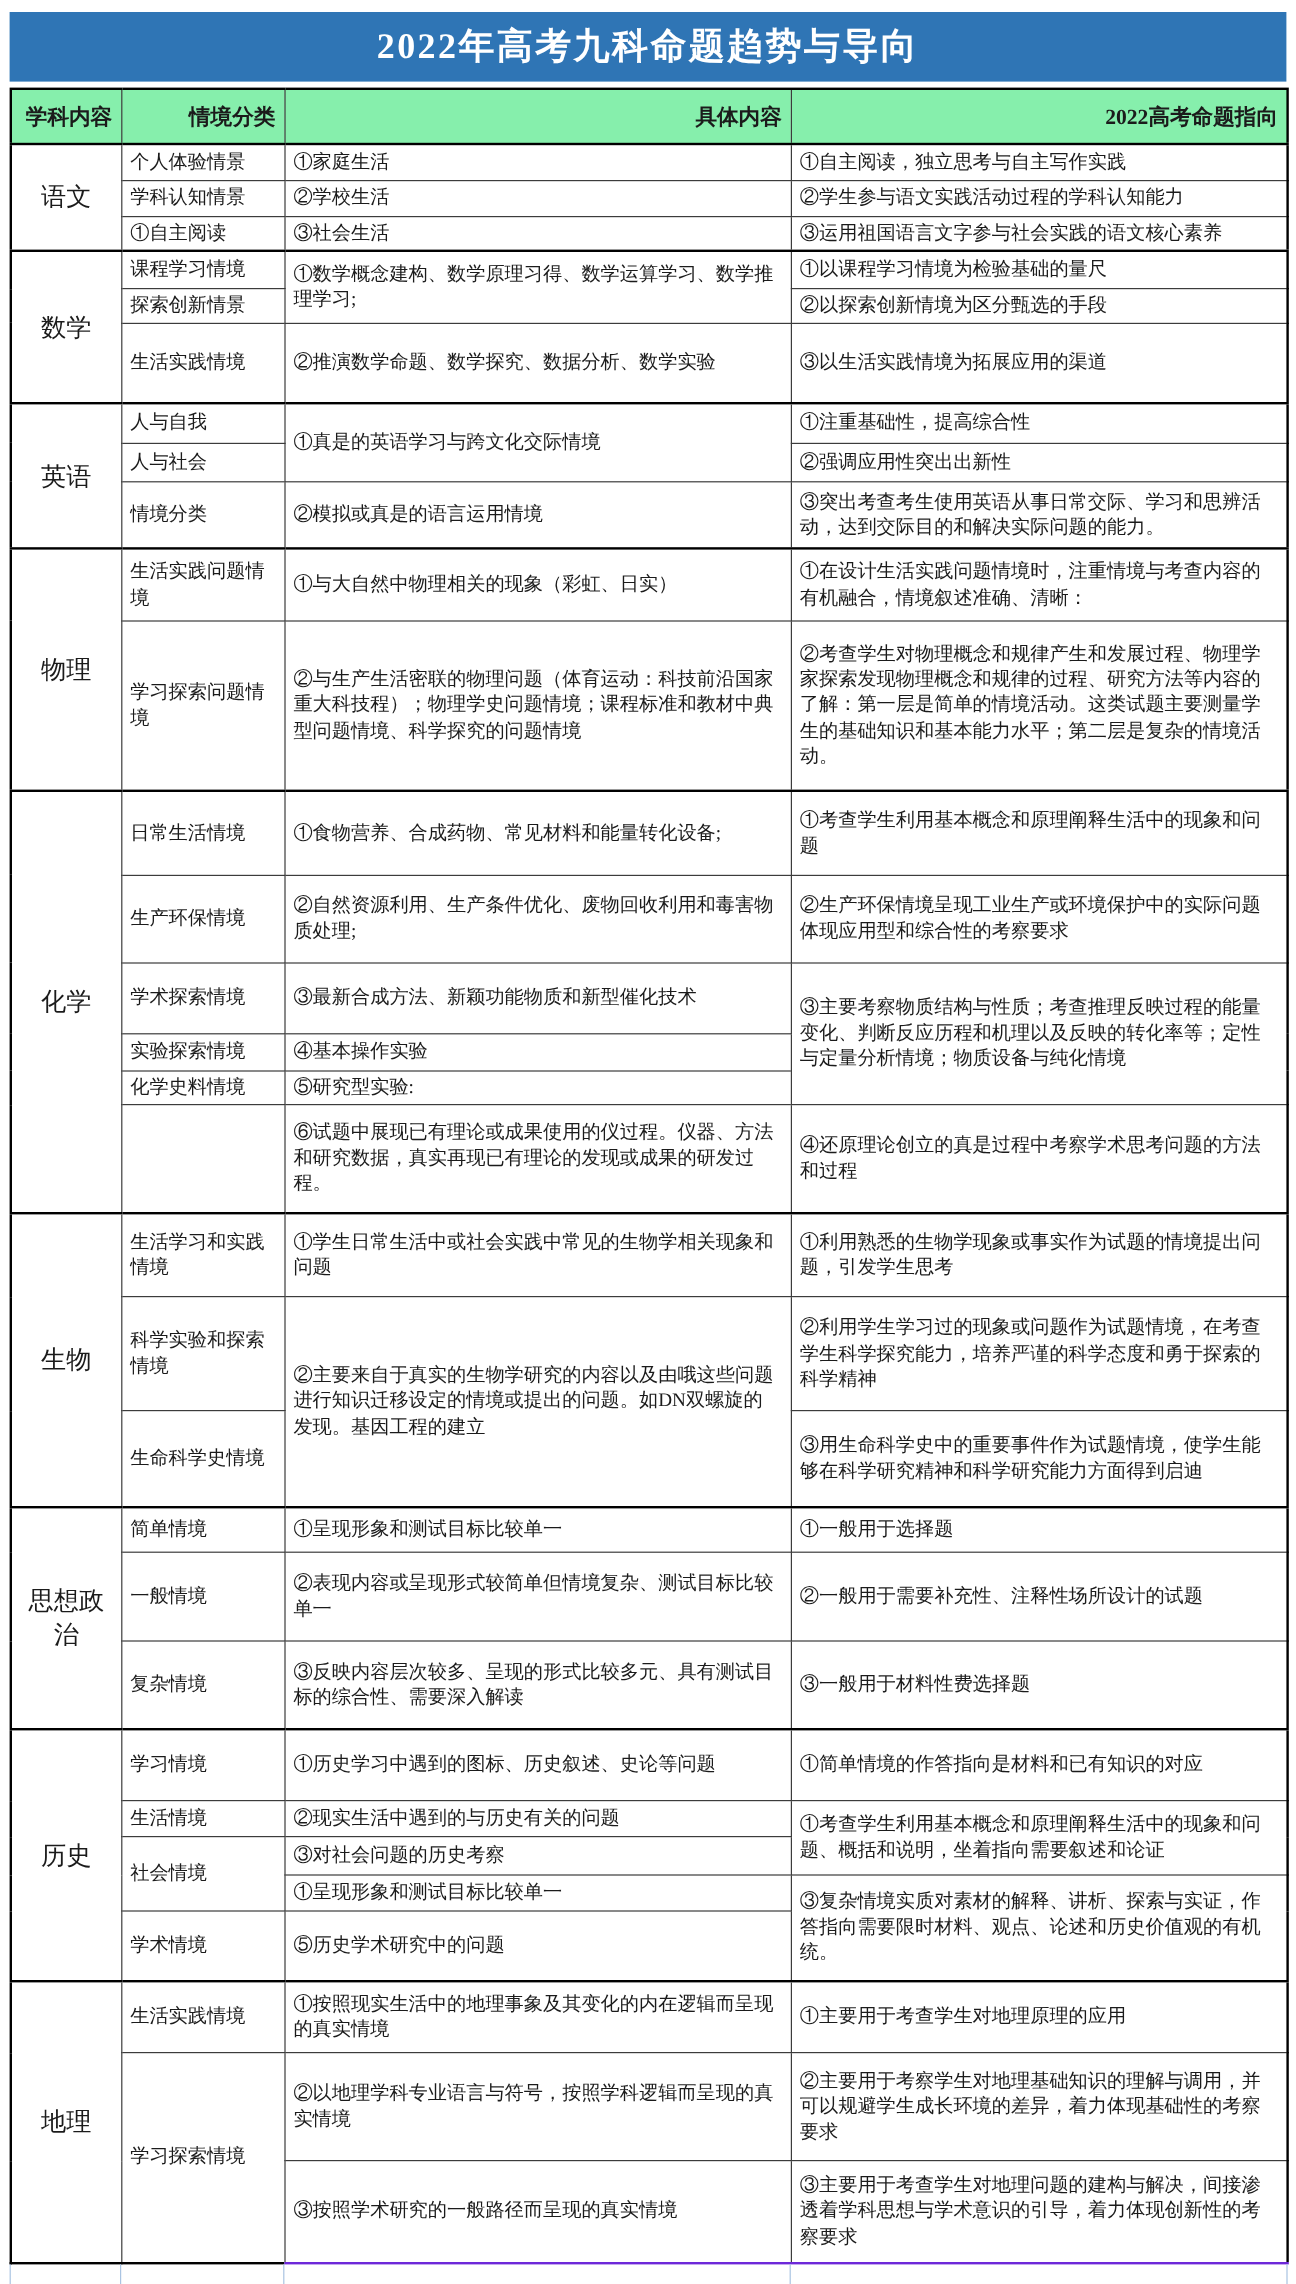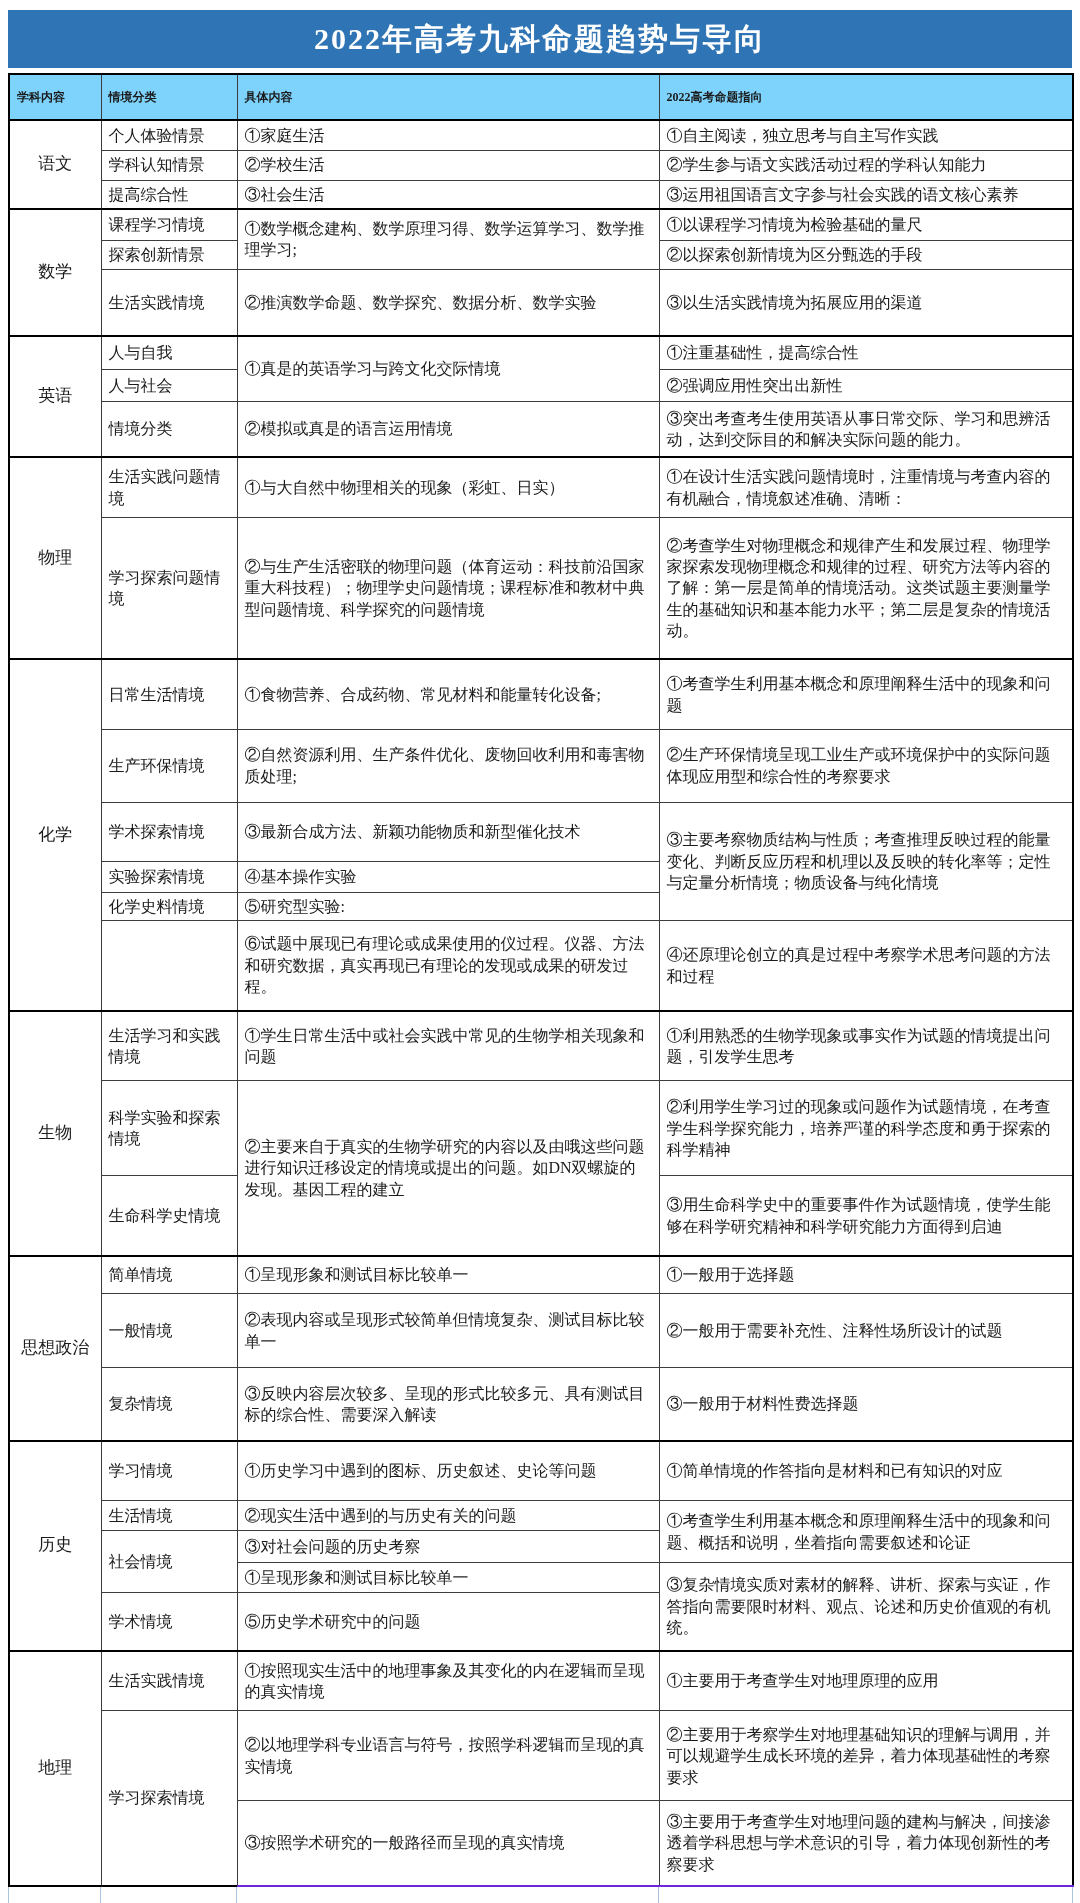--- a/index.html
+++ b/index.html
@@ -6,22 +6,22 @@
     --banner:#2f75b5;
     --grid-light:#aac4e2;
   }
   html,body{margin:0;padding:0;background:#ffffff;}
   body{width:1080px;font-family:"Liberation Serif","DejaVu Serif",serif;color:#1b1b1b;}
   .page{width:1080px;min-height:1903px;box-sizing:border-box;padding:10px 8px 0 8px;background:#fff;}
   .banner{height:58px;background:var(--banner);display:flex;align-items:center;justify-content:center;margin-bottom:5px;}
   .banner .title{color:#ffffff;font-weight:bold;font-size:30px;letter-spacing:2px;line-height:1;}
   table.main{border-collapse:collapse;table-layout:fixed;width:1064px;border:2px solid #000;}
   th,td{border:1px solid #3c3c3c;padding:3px 7px;font-size:16px;line-height:1.34;vertical-align:middle;word-break:break-all;}
-  thead th{font-size:12px;font-weight:bold;text-align:left;height:38px;border-bottom:2px solid #000;border-top:2px solid #000;background:#7dd3fc;}
-  td.subj{text-align:center;font-size:17px;padding:2px 4px;}
+  thead th{font-size:18px;font-weight:bold;text-align:right;height:38px;border-bottom:2px solid #000;border-top:2px solid #000;background:#86efac;}
+  td.subj{text-align:center;font-size:21px;padding:2px 4px;}
   tbody.sec > tr:first-child > td{border-top:2px solid #000;}
   tbody.sec:last-of-type > tr:last-child > td{border-bottom:2px solid #6d28d9;}
   .ghost-row{display:flex;width:1064px;height:18px;border-left:1px solid var(--grid-light);}
   .ghost-cell{box-sizing:border-box;height:100%;border-right:1px solid var(--grid-light);border-bottom:1px solid var(--grid-light);}
   .gc1{width:92px;} .gc2{width:136px;} .gc3{width:422px;} .gc4{width:414px;}
 </style>
 </head>
 <body>
 
 <div class="page">
@@ -52,21 +52,21 @@
         <td>个人体验情景</td>
         <td>①家庭生活</td>
         <td>①自主阅读，独立思考与自主写作实践</td>
       </tr>
       <tr style="height:30px">
         <td>学科认知情景</td>
         <td>②学校生活</td>
         <td>②学生参与语文实践活动过程的学科认知能力</td>
       </tr>
       <tr style="height:28px">
-        <td>提高综合性</td>
+        <td>①自主阅读</td>
         <td>③社会生活</td>
         <td>③运用祖国语言文字参与社会实践的语文核心素养</td>
       </tr>
     </tbody>
 
     <tbody class="sec">
       <tr style="height:32px">
         <td class="subj" rowspan="3">数学</td>
         <td>课程学习情境</td>
         <td rowspan="2">①数学概念建构、数学原理习得、数学运算学习、数学推理学习;</td>

